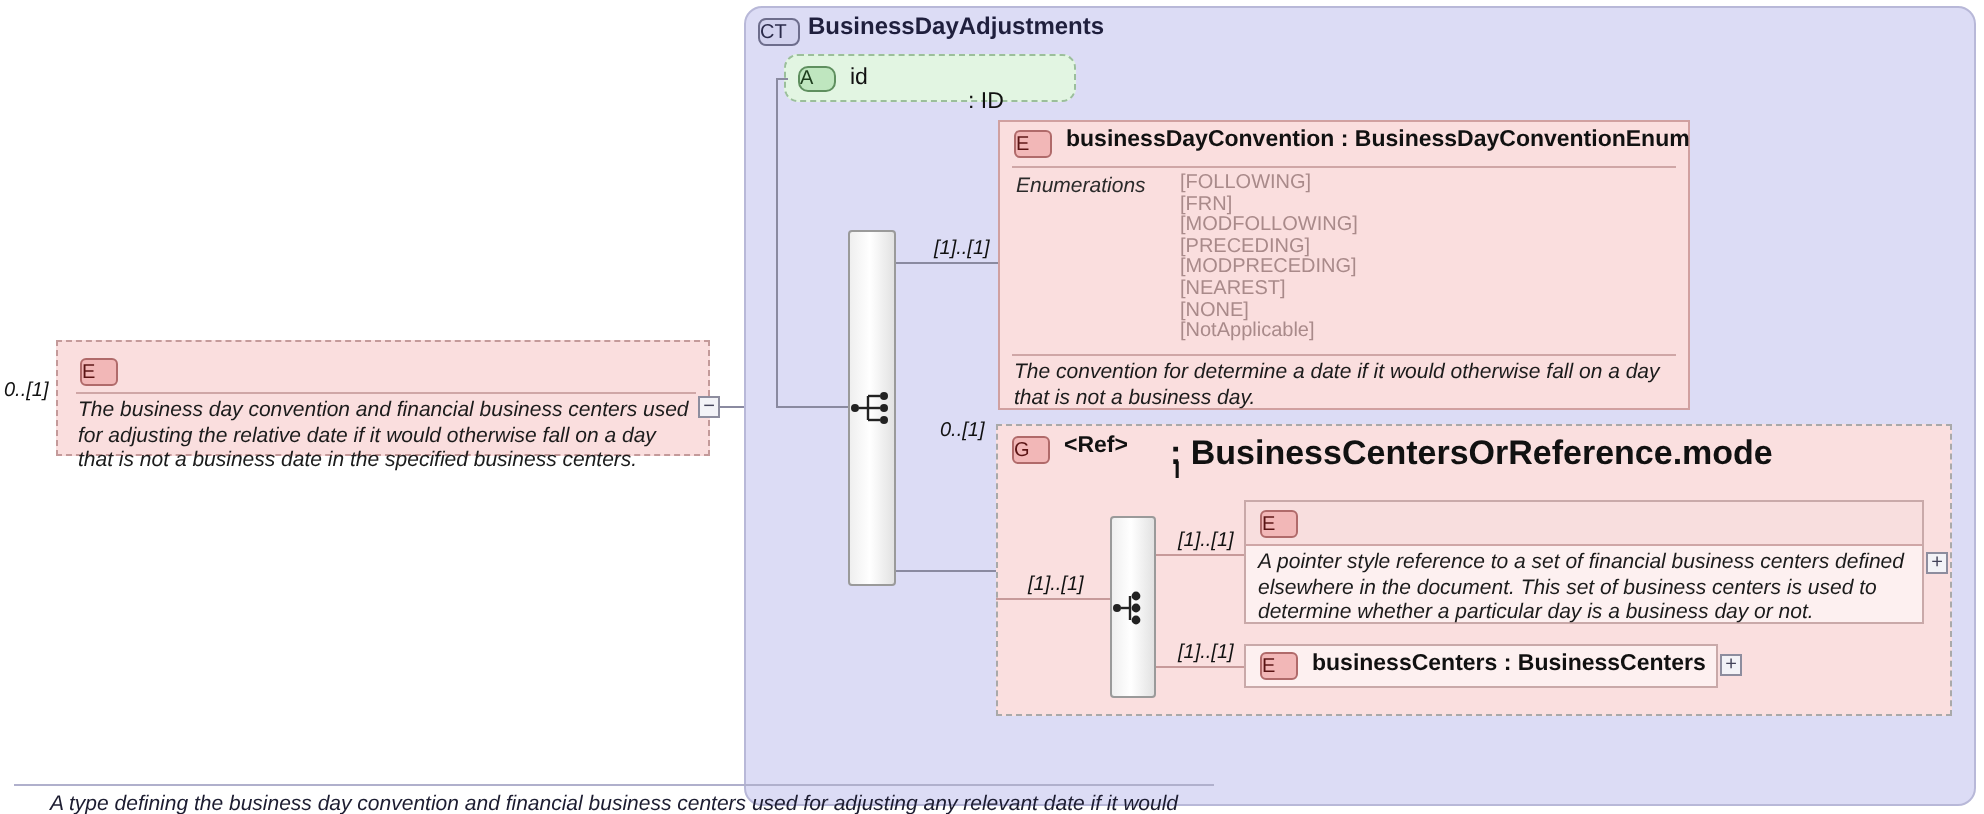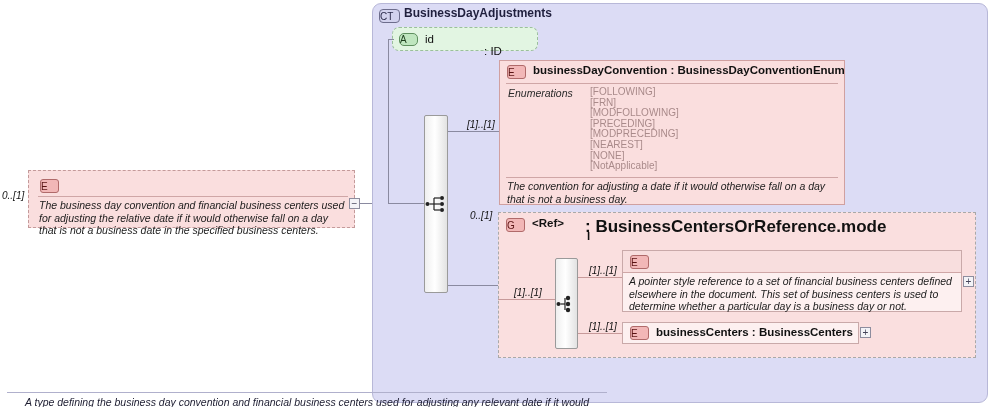--- a/index.html
+++ b/index.html
@@ -210,21 +210,21 @@
     <div>[FOLLOWING]</div>
     <div>[FRN]</div>
     <div>[MODFOLLOWING]</div>
     <div>[PRECEDING]</div>
     <div>[MODPRECEDING]</div>
     <div>[NEAREST]</div>
     <div>[NONE]</div>
     <div>[NotApplicable]</div>
   </div>
   <div class="rule" style="left:6px;top:116px;width:332px;"></div>
-  <div class="el-doc" style="left:7px;top:119px;width:330px;">The convention for adjusting a date if it would otherwise fall on a day that is not a business day.</div>
+  <div class="el-doc" style="left:7px;top:119px;width:330px;">The convention for determine a date if it would otherwise fall on a day that is not a business day.</div>
 </div>
 
 <div class="abs refgrp">
   <div class="abs badge badge-g">G</div>
   <div class="ref-title">&lt;Ref&gt;</div>
   <div class="ref-type">: BusinessCentersOrReference.mode</div>
   <div class="ref-sub">l</div>
 </div>
 
 <div class="ln lnh ln-pink" style="left:498px;top:299px;width:57px;"></div>

